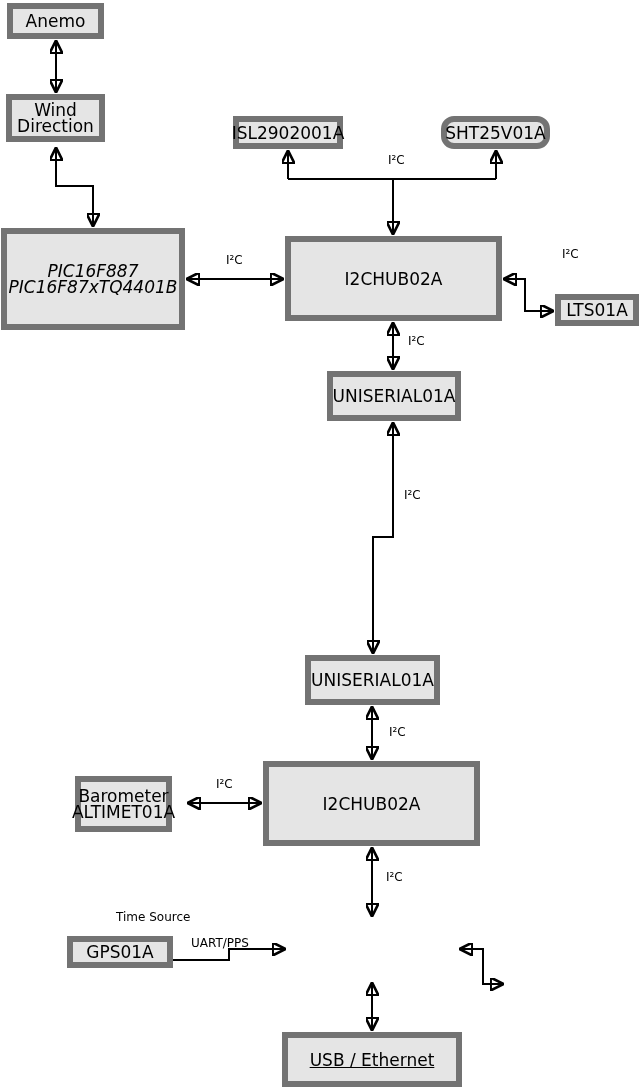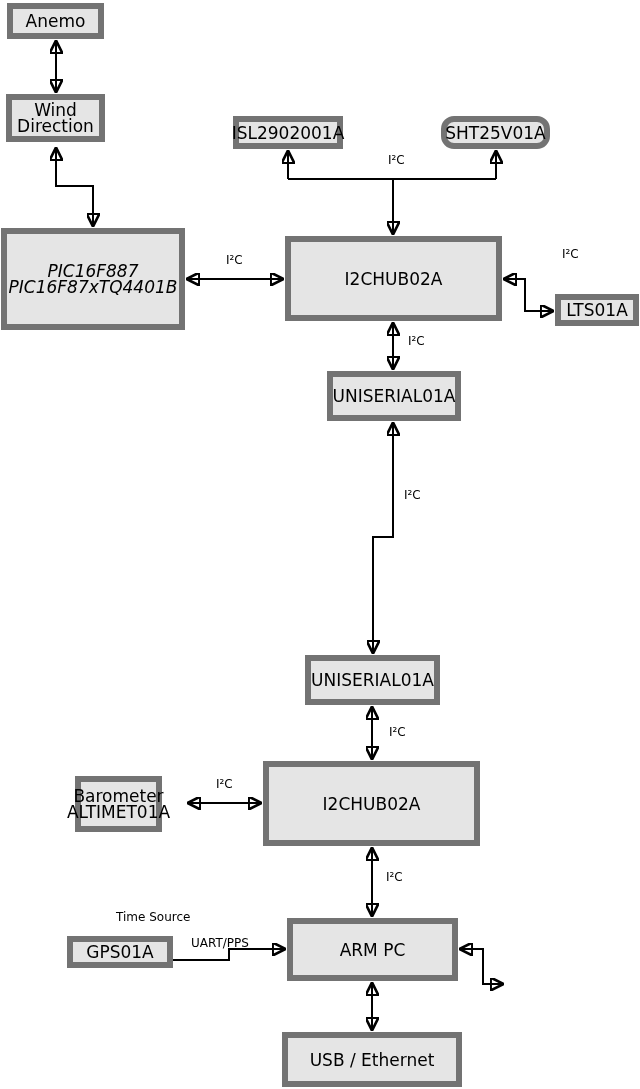--- a/index.html
+++ b/index.html
@@ -106,35 +106,32 @@
   </div>
 
   <div class="node" style="left:305px;top:655px;width:135px;height:50px;">
     <span class="lbl">UNISERIAL01A</span>
   </div>
 
   <div class="node" style="left:263px;top:761px;width:217px;height:85px;">
     <span class="lbl">I2CHUB02A</span>
   </div>
 
-  <div class="node" style="left:75px;top:776px;width:87px;height:56px;">
+  <div class="node" style="left:75px;top:776px;width:97px;height:56px;">
     <span class="lbl">Barometer
 ALTIMET01A</span>
   </div>
 
   <div class="node" style="left:67px;top:936px;width:106px;height:32px;">
     <span class="lbl">GPS01A</span>
   </div>
 
-  <div class="node" style="left:287px;top:918px;width:171px;height:63px;">
-    <span class="lbl">ARM PC</span>
-  </div>
 
 
-  <div class="node" style="left:282px;top:1032px;width:180px;height:55px;">
+  <div class="node" style="left:282px;top:1032px;width:180px;height:55px;text-decoration:underline;">
     <span class="lbl">USB / Ethernet</span>
   </div>
 
   <span class="edge-label" style="left:388px;top:153px;">I²C</span>
   <span class="edge-label" style="left:226px;top:253px;">I²C</span>
   <span class="edge-label" style="left:562px;top:247px;">I²C</span>
   <span class="edge-label" style="left:408px;top:334px;">I²C</span>
   <span class="edge-label" style="left:404px;top:488px;">I²C</span>
   <span class="edge-label" style="left:389px;top:725px;">I²C</span>
   <span class="edge-label" style="left:216px;top:777px;">I²C</span>

